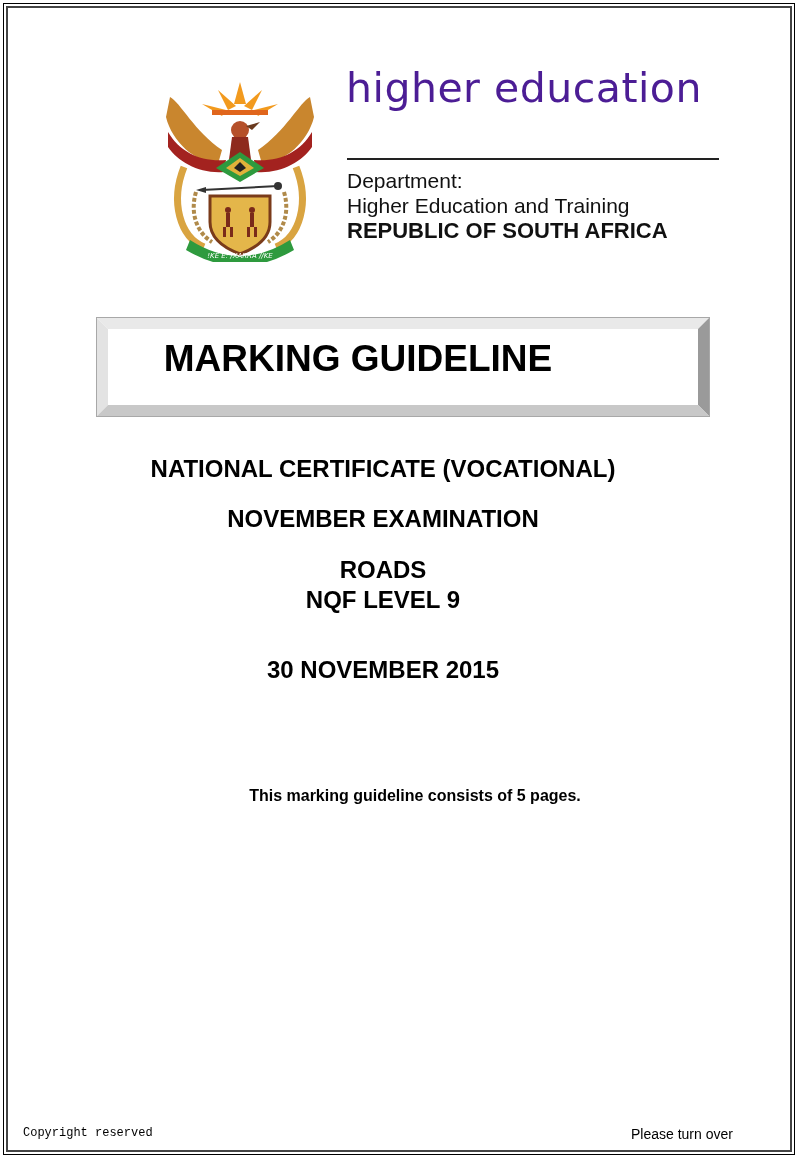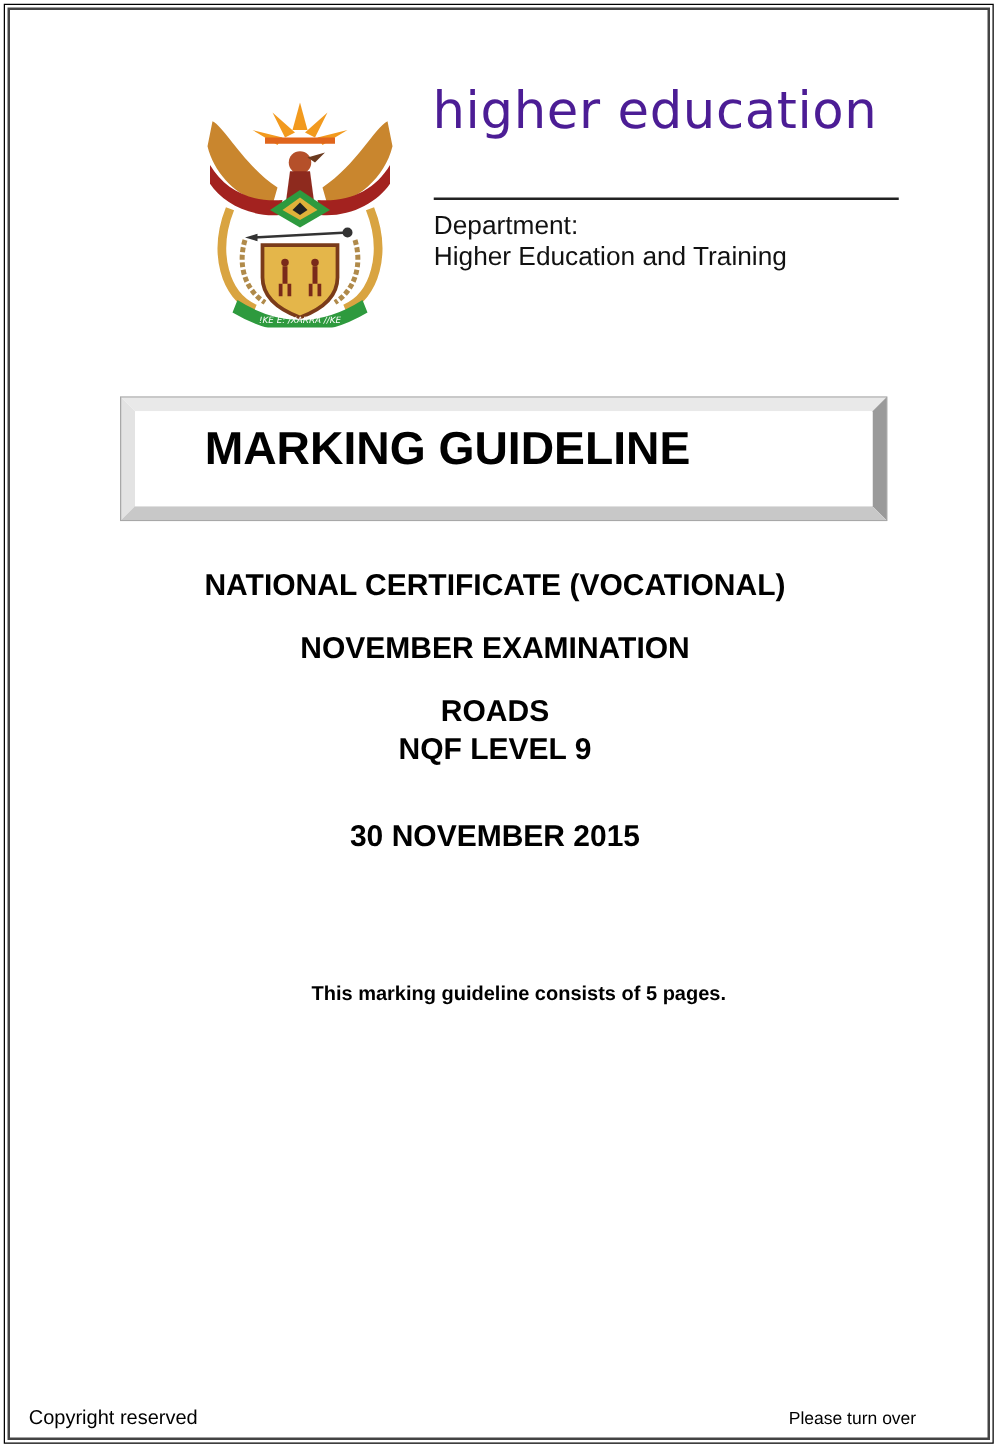--- a/index.html
+++ b/index.html
@@ -11,23 +11,23 @@
   .crest { position: absolute; left: 0; top: 0; width: 160px; height: 190px; }
   .brand-title { position: absolute; left: 186px; top: -4px; font-family: "DejaVu Sans", sans-serif; font-size: 41px; line-height: 40px; letter-spacing: 0.5px; color: #4c1d95; }
   .brand-rule { position: absolute; left: 187px; top: 86px; width: 372px; height: 2px; background: #222; }
   .dept { position: absolute; left: 187px; top: 96px; font-size: 21px; line-height: 25px; color: #111; }
   .dept .bold { font-weight: bold; font-size: 22px; }
 
   .banner { position: absolute; left: 96px; top: 317px; width: 614px; height: 100px; }
   .banner svg { position: absolute; left: 0; top: 0; }
   .banner-title { position: absolute; left: 0; top: 20px; width: 524px; text-align: center; font-weight: bold; font-size: 37px; line-height: 44px; }
 
-  .heading { position: absolute; left: 0; width: 766px; text-align: center; font-weight: bold; font-size: 24px; line-height: 28px; margin-left: 13px; }
+  .heading { position: absolute; left: 0; width: 766px; text-align: center; font-weight: bold; font-size: 24px; line-height: 28px; }
   .note { position: absolute; left: 0; width: 766px; text-align: center; font-weight: bold; font-size: 16px; padding-left: 32px; }
-  .footer-left { position: absolute; left: 23px; top: 1126px; font-size: 16px; }
+  .footer-left { position: absolute; left: 23px; top: 1126px; font-size: 12px; font-family: Liberation Mono, monospace; }
   .footer-right { position: absolute; left: 631px; top: 1126px; font-size: 14px; }
 </style>
 </head>
 <body>
 
 <div class="outer-border"></div>
 <div class="inner-border"></div>
 
 <div class="logo-block">
   <svg class="crest" viewBox="0 0 160 190" width="160" height="190">
@@ -81,20 +81,21 @@
     <text x="80" y="186" font-size="7" fill="#ffffff" text-anchor="middle" font-family="DejaVu Sans, sans-serif" font-style="italic">!KE E: /XARRA //KE</text>
   </svg>
 
   <div class="brand-title">
     <div>higher education</div>
   </div>
   <div class="brand-rule"></div>
   <div class="dept">
     <div>Department:</div>
     <div>Higher Education and Training</div>
+    <div class="bold">REPUBLIC OF SOUTH AFRICA</div>
   </div>
 </div>
 
 <div class="banner">
   <svg width="614" height="100" viewBox="0 0 614 100">
     <polygon points="0,0 614,0 602,12 12,12" fill="#e9e9e9"></polygon>
     <polygon points="0,0 12,12 12,88 0,100" fill="#e3e3e3"></polygon>
     <polygon points="614,0 614,100 602,88 602,12" fill="#9a9a9a"></polygon>
     <polygon points="0,100 12,88 602,88 614,100" fill="#c8c8c8"></polygon>
     <rect x="12" y="12" width="590" height="76" fill="#ffffff"></rect>

